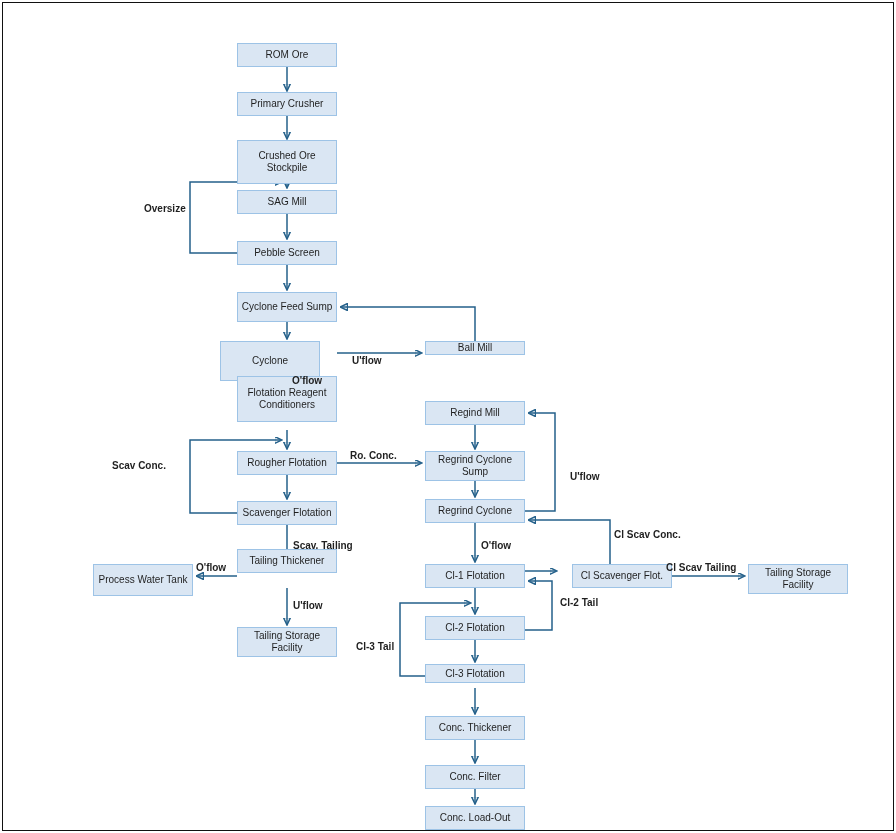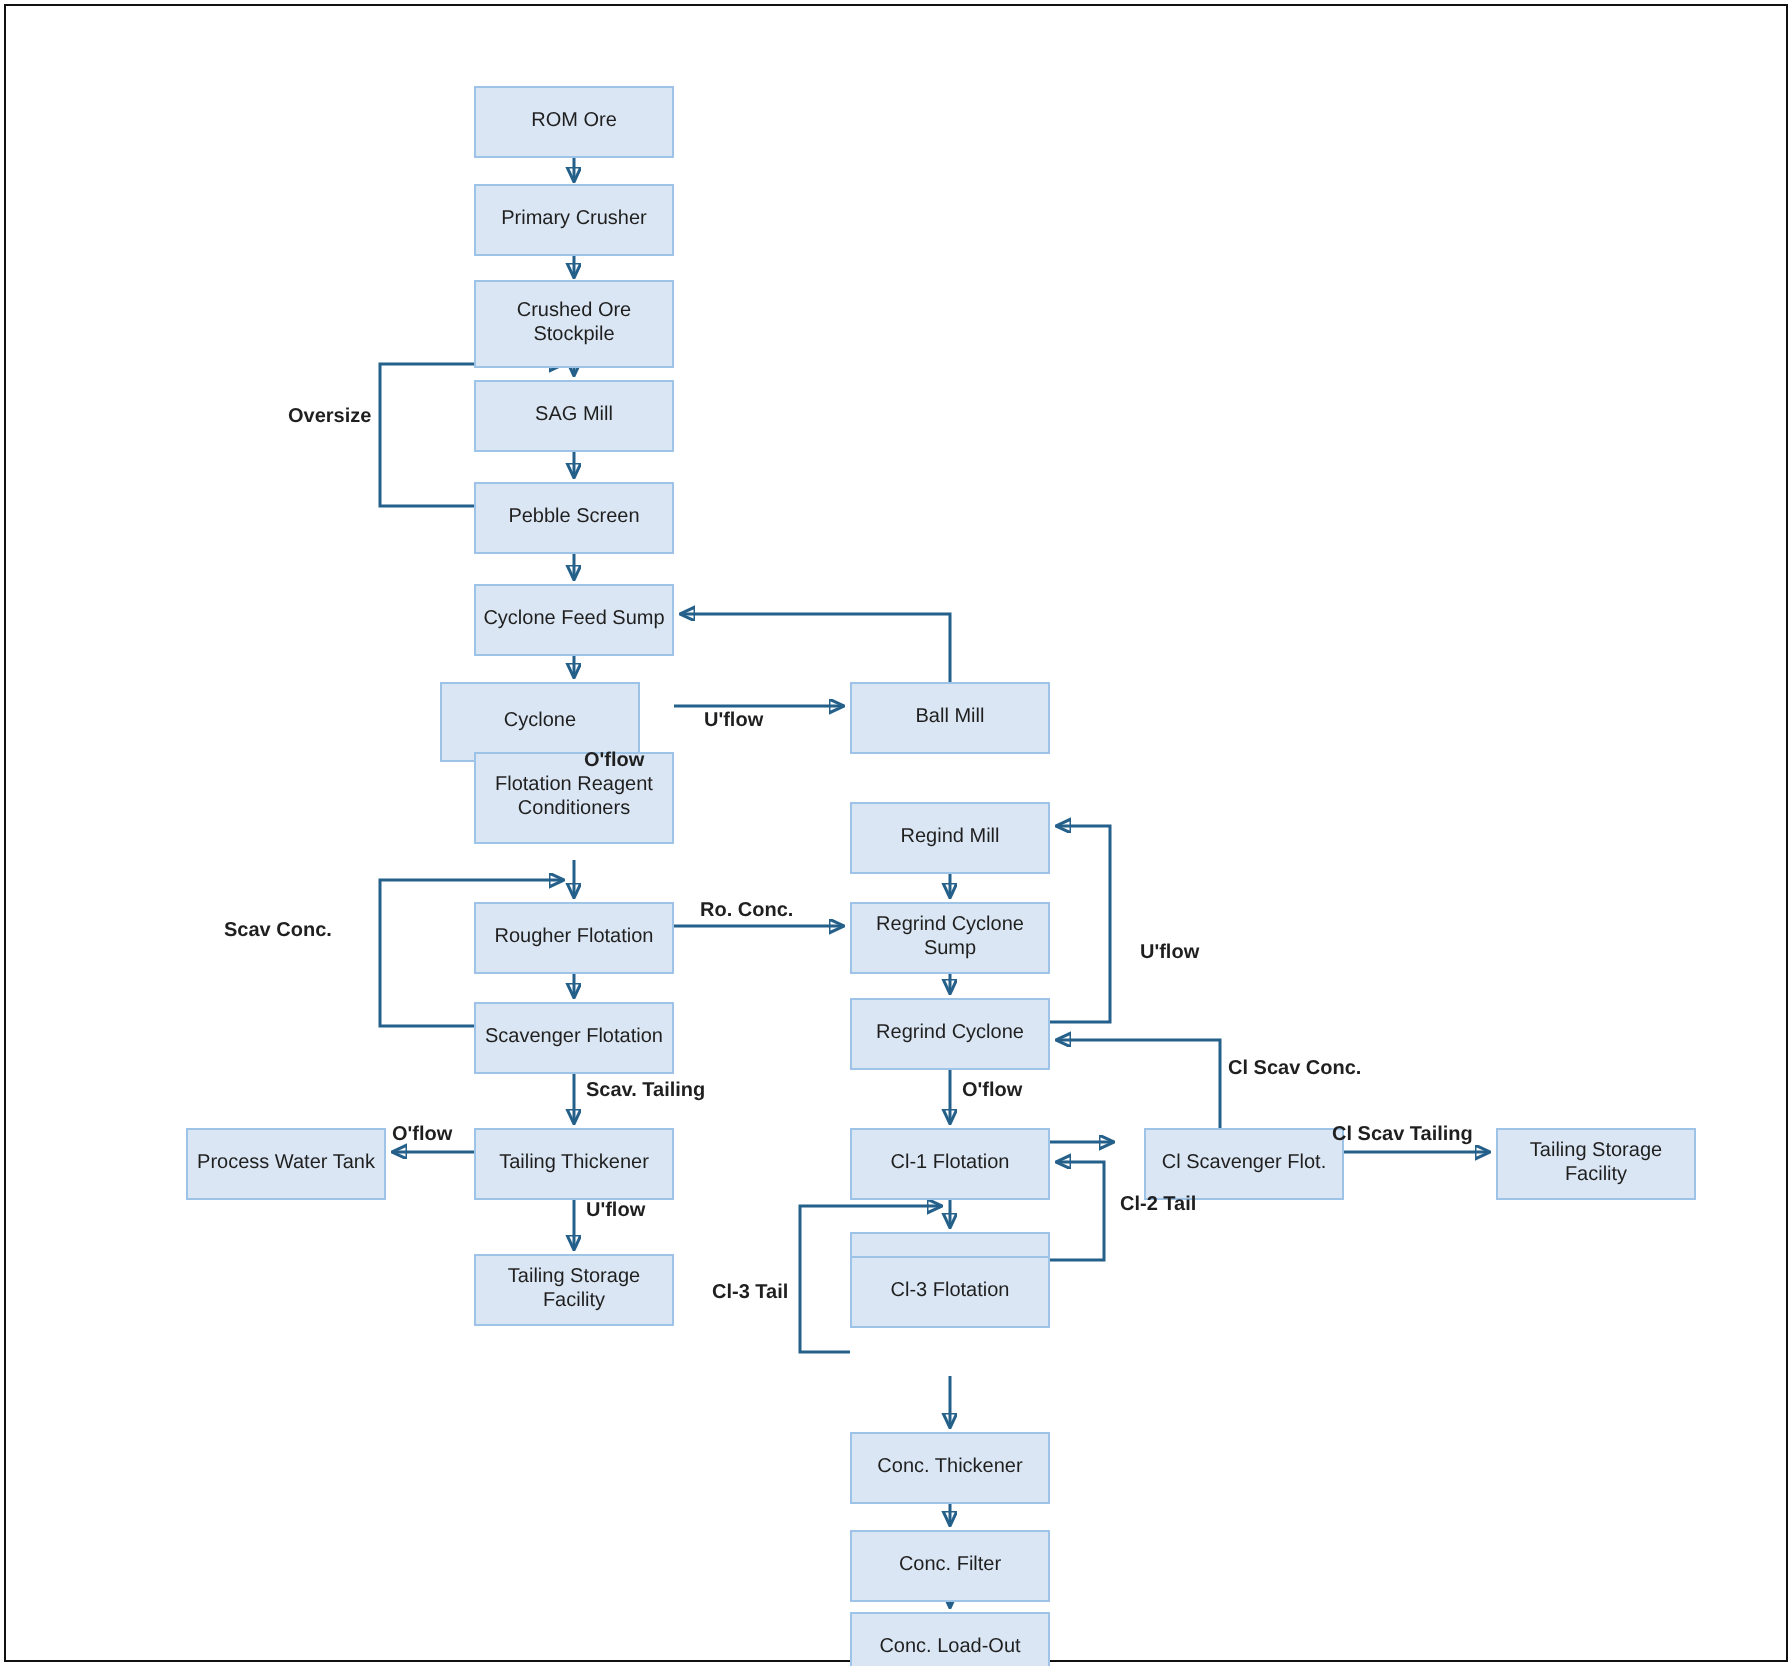--- a/index.html
+++ b/index.html
@@ -9,21 +9,21 @@
     color:var(--text,#1f1f1f);
   }
   .frame{position:absolute;inset:2px;border:1.5px solid #111;pointer-events:none;}
   svg.edges{position:absolute;left:0;top:0;width:896px;height:833px;}
   svg.edges path{stroke:var(--arrow,#24608a);stroke-width:1.5;fill:none;}
   .node{
     position:absolute;width:100px;box-sizing:border-box;
     background:var(--node-fill,#dae6f3);
     border:1px solid var(--node-border,#9dc3e6);
     display:flex;align-items:center;justify-content:center;
-    text-align:center;font-size:10px;line-height:12px;padding:17px 3px;
+    text-align:center;font-size:10px;line-height:12px;padding:5px 3px;
   }
   .elabel{
     position:absolute;font-size:10px;line-height:12px;white-space:nowrap;font-weight:bold;
   }
 </style>
 </head>
 <body>
 
 <div class="frame"></div>
 
@@ -70,31 +70,31 @@
 <div class="node" style="left:237px;top:92px;height:24px">Primary Crusher</div>
 <div class="node" style="left:237px;top:140px;height:44px">Crushed Ore Stockpile</div>
 <div class="node" style="left:237px;top:190px;height:24px">SAG Mill</div>
 <div class="node" style="left:237px;top:241px;height:24px">Pebble Screen</div>
 <div class="node" style="left:237px;top:292px;height:30px">Cyclone Feed Sump</div>
 <div class="node" style="left:220px;top:341px;height:40px">Cyclone</div>
 <div class="node" style="left:425px;top:341px;height:14px">Ball Mill</div>
 <div class="node" style="left:237px;top:376px;height:46px">Flotation Reagent Conditioners</div>
 <div class="node" style="left:237px;top:451px;height:24px">Rougher Flotation</div>
 <div class="node" style="left:237px;top:501px;height:24px">Scavenger Flotation</div>
-<div class="node" style="left:237px;top:564px;height:24px">Tailing Thickener</div>
+<div class="node" style="left:237px;top:549px;height:24px">Tailing Thickener</div>
 <div class="node" style="left:93px;top:564px;height:32px">Process Water Tank</div>
 <div class="node" style="left:237px;top:627px;height:30px">Tailing Storage Facility</div>
 <div class="node" style="left:425px;top:401px;height:24px">Regind Mill</div>
 <div class="node" style="left:425px;top:451px;height:30px">Regrind Cyclone Sump</div>
 <div class="node" style="left:425px;top:499px;height:24px">Regrind Cyclone</div>
 <div class="node" style="left:425px;top:564px;height:24px">Cl-1 Flotation</div>
 <div class="node" style="left:572px;top:564px;height:24px">Cl Scavenger Flot.</div>
 <div class="node" style="left:748px;top:564px;height:30px">Tailing Storage Facility</div>
 <div class="node" style="left:425px;top:616px;height:24px">Cl-2 Flotation</div>
-<div class="node" style="left:425px;top:628px;height:34px">Cl-3 Flotation</div>
+<div class="node" style="left:425px;top:664px;height:19px">Cl-3 Flotation</div>
 <div class="node" style="left:425px;top:716px;height:24px">Conc. Thickener</div>
 <div class="node" style="left:425px;top:765px;height:24px">Conc. Filter</div>
 <div class="node" style="left:425px;top:806px;height:24px">Conc. Load-Out</div>
 
 <div class="elabel" style="left:144px;top:203px">Oversize</div>
 <div class="elabel" style="left:352px;top:355px">U'flow</div>
 <div class="elabel" style="left:292px;top:375px">O'flow</div>
 <div class="elabel" style="left:112px;top:460px">Scav Conc.</div>
 <div class="elabel" style="left:350px;top:450px">Ro. Conc.</div>
 <div class="elabel" style="left:570px;top:471px">U'flow</div>

